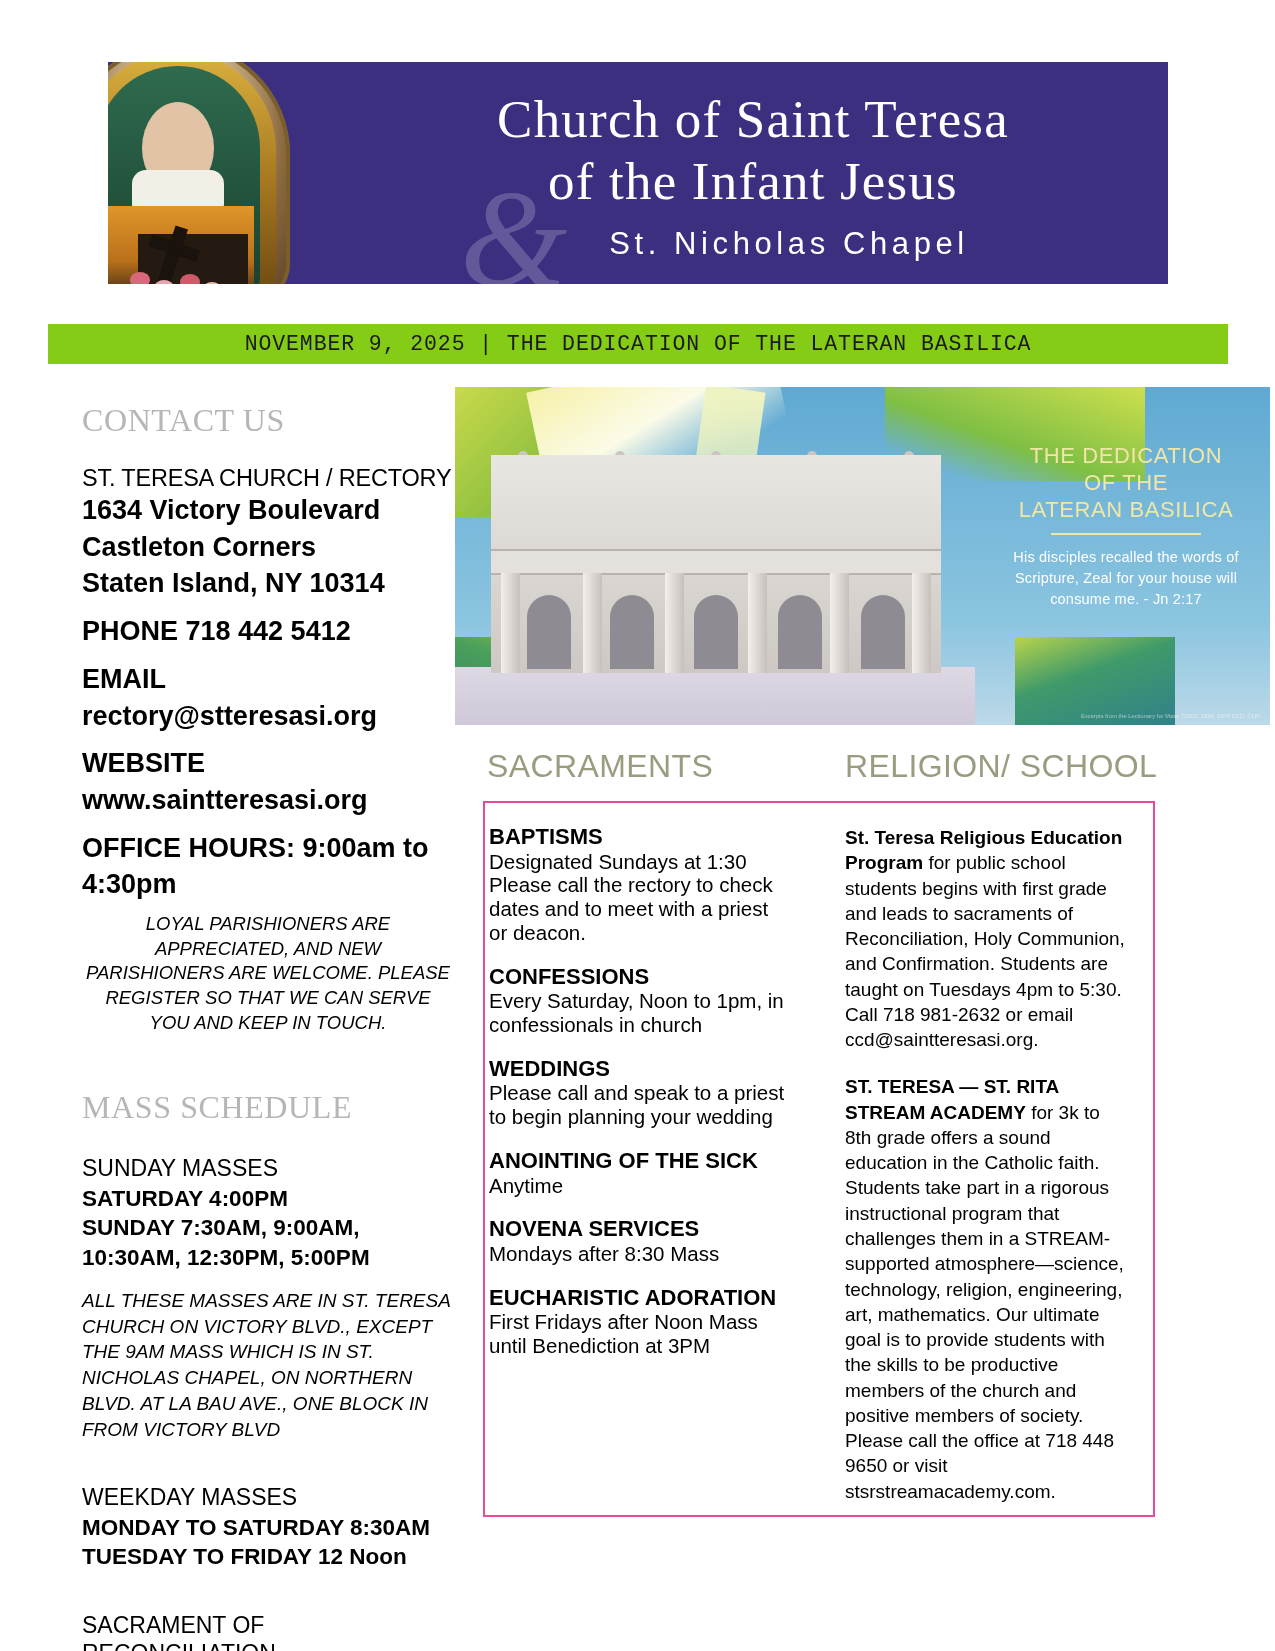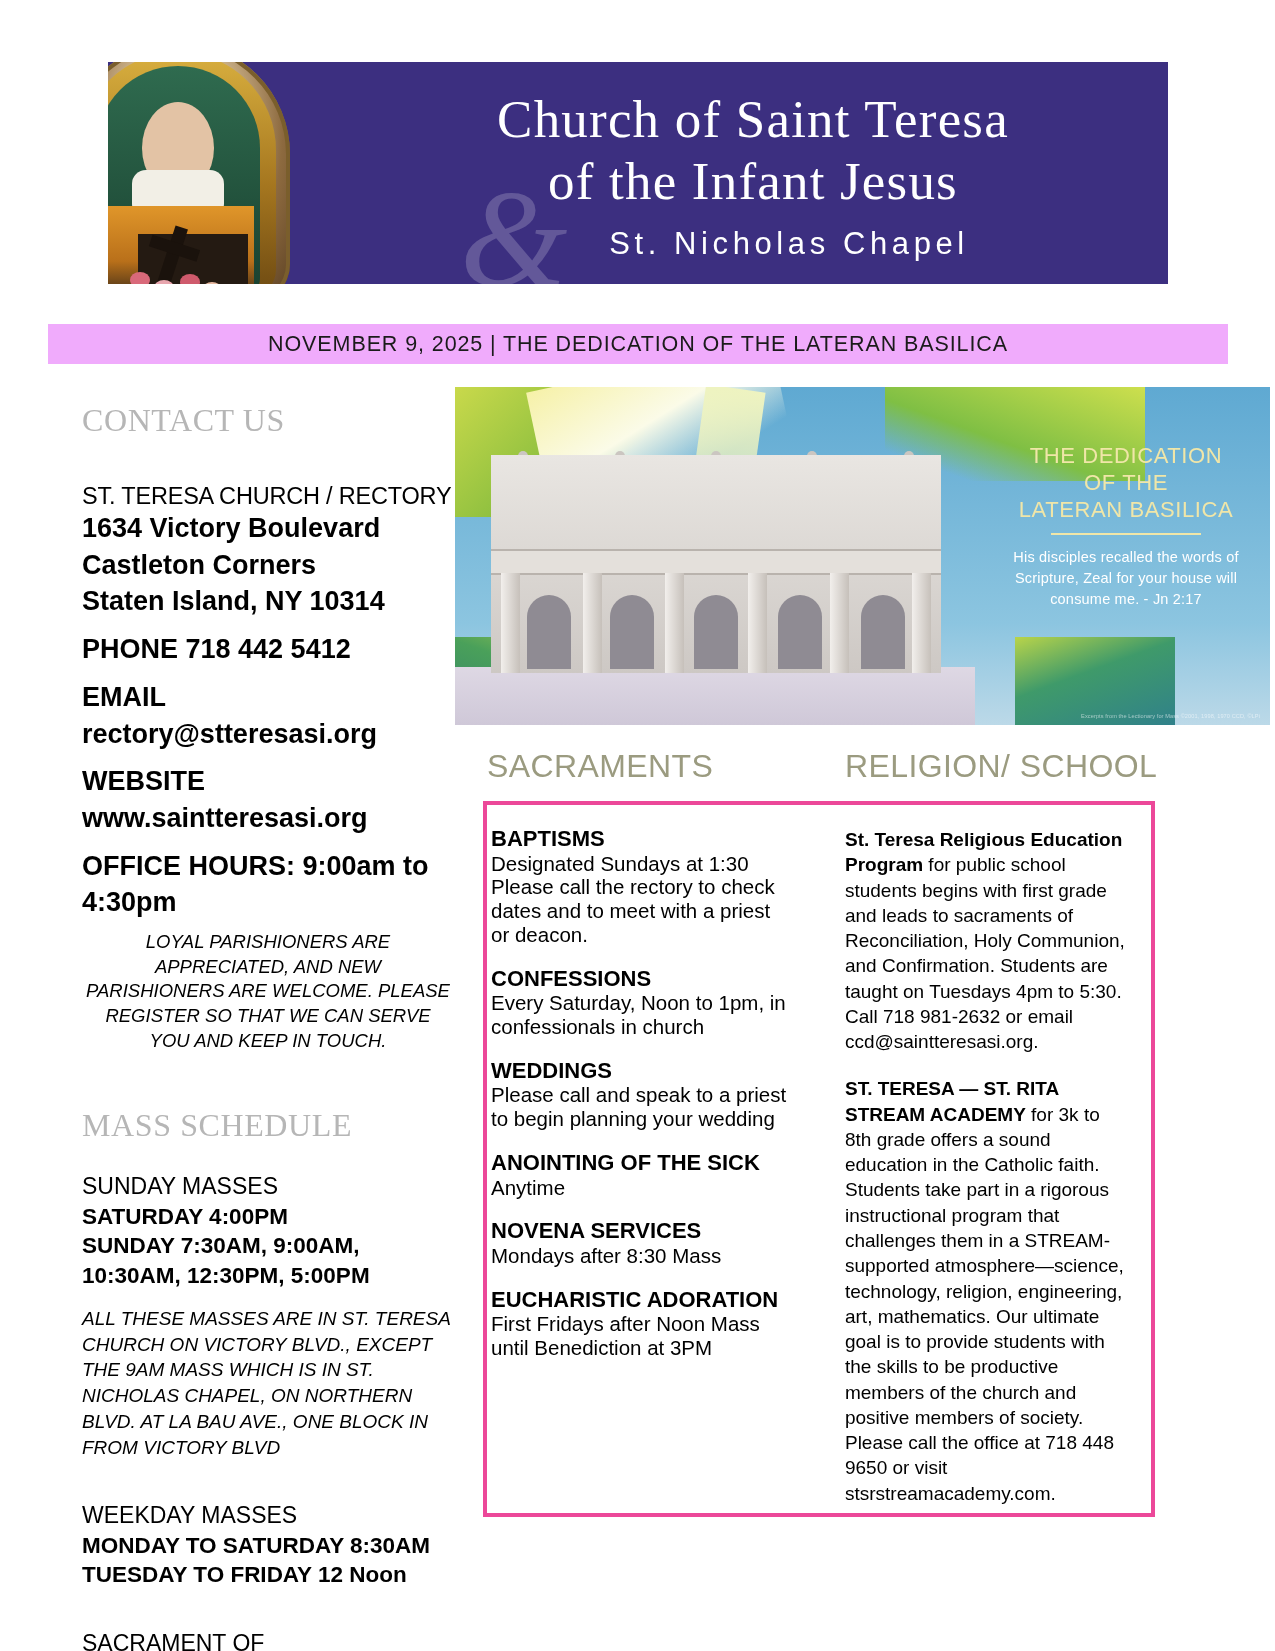--- a/index.html
+++ b/index.html
@@ -127,22 +127,22 @@
   .r1 { left: 34px; top: 206px; background: #d9697a; }
   .r2 { left: 58px; top: 214px; background: #e8a6ae; }
   .r3 { left: 84px; top: 208px; background: #cf5a6c; }
   .r4 { left: 106px; top: 216px; background: #e7b9a0; }
 
   
   .datebar {
     position: absolute;
     left: 48px; top: 324px;
     width: 1180px; height: 40px;
-    background: #f0abfc;
-    display: flex; align-items: center; justify-content: center;
+    background: #84cc16;
+    display: flex; align-items: center; justify-content: center; font-family: Liberation Mono, monospace;
   }
   .datebar span {
     font-size: 21.5px;
     letter-spacing: 0.9px;
     color: #1b1b1b;
     white-space: nowrap;
   }
 
   
   .left-col {
@@ -150,21 +150,21 @@
     left: 82px; top: 402px;
     width: 372px;
   }
   .sec-head {
     font-size: 32px;
     color: #b6b6b6;
     letter-spacing: 0.6px;
     font-weight: 400;
     font-family: Liberation Serif, serif;
   }
-  .addr { margin-top: 44px; }
+  .addr { margin-top: 26px; }
   .addr .l0 { font-size: 23.5px; letter-spacing: -0.2px; white-space: nowrap; }
   .addr .lb { font-size: 27px; font-weight: bold; line-height: 1.36; }
   .addr .lb.sp { margin-top: 11px; }
   .note-it {
     margin-top: 9px;
     font-style: italic;
     font-size: 18.5px;
     line-height: 1.33;
     text-align: center;
     padding: 0 4px;
@@ -254,21 +254,21 @@
     position: absolute; left: 487px; top: 748px;
     font-size: 32px; color: #9b9b80; letter-spacing: 0.4px;
   }
   .rel-head {
     position: absolute; left: 845px; top: 748px;
     font-size: 32px; color: #9b9b80; letter-spacing: 0.4px;
   }
   .boxwrap {
     position: absolute; left: 483px; top: 801px;
     width: 672px; height: 716px;
-    border: 4px solid #ec4899;
+    border: 2px solid #ec4899;
     display: flex;
   }
   .sac-col { width: 318px; padding: 22px 12px 0 4px; }
   .rel-col { width: 350px; padding: 22px 22px 0 42px; }
   .sac-item { margin-bottom: 20px; }
   .sac-item h4 { font-size: 22px; font-weight: bold; line-height: 1.12; }
   .sac-item p { font-size: 20.5px; line-height: 1.16; }
   .rel-p { font-size: 19px; line-height: 1.33; margin-bottom: 22px; }
   .rel-p b { font-weight: bold; }
 </style>

